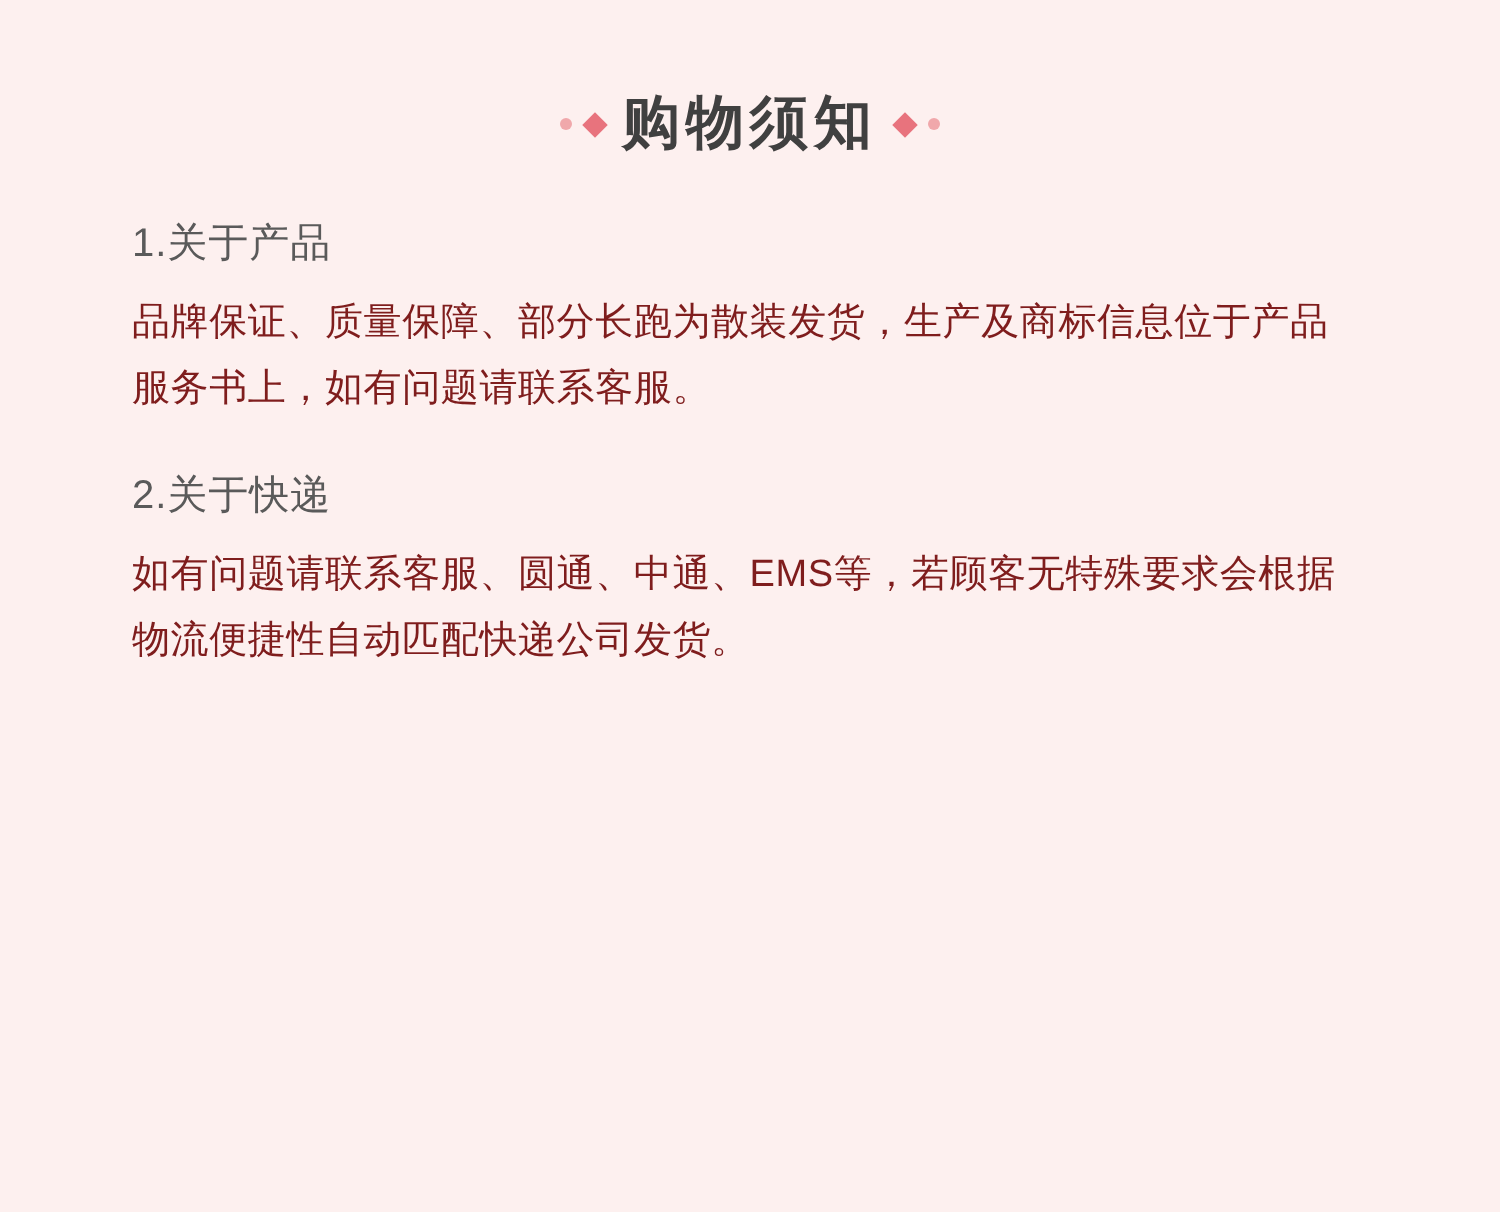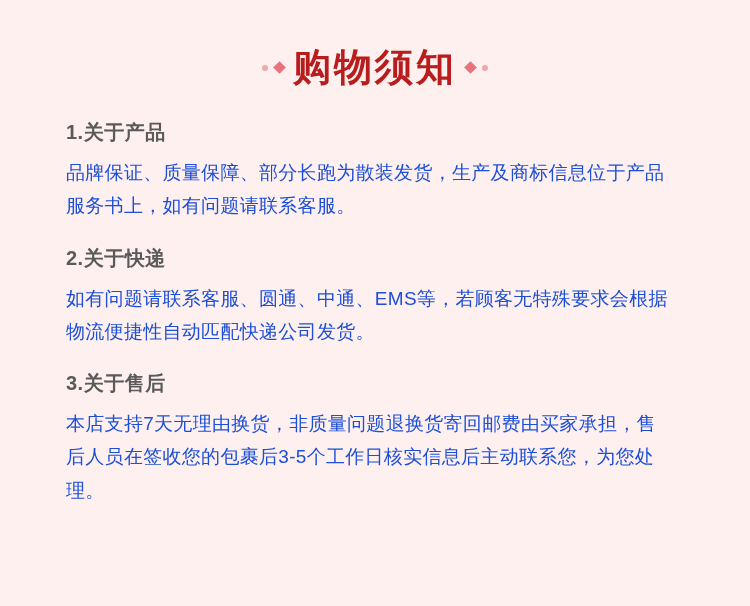--- a/index.html
+++ b/index.html
@@ -22,23 +22,23 @@
     background: #fdf0ef;
   }
   .title-row {
     display: flex;
     align-items: center;
     justify-content: center;
     gap: 9px;
     padding-top: 42px;
   }
   .title-text {
-    font-size: 38px;
+    font-size: 29px;
     font-weight: bold;
-    color: #b91c1c;
+    color: #404040;
     letter-spacing: 3px;
   }
   .deco {
     display: flex;
     align-items: center;
     gap: 7px;
   }
   .dot-sm {
     width: 6px;
     height: 6px;
@@ -56,27 +56,27 @@
   .content {
     padding: 26px 66px 0 66px;
   }
   .section {
     margin-bottom: 4px;
   }
   .section-heading {
     font-size: 20px;
     color: #5a5a5a;
     margin: 0 0 10px 0;
-    font-weight: bold;
+    font-weight: normal;
     letter-spacing: 0.5px;
   }
   .section-body {
     font-size: 19px;
     line-height: 1.75;
-    color: #1d4ed8;
+    color: #7f1d1d;
     margin: 0 14px 22px 0;
     letter-spacing: 0.3px;
     max-width: 625px;
   }
   .sec-2 .section-heading { margin-top: 1px; }
 </style>
 </head>
 <body>
 
 <div class="page">
@@ -98,19 +98,15 @@
     <div class="section sec-1">
       <h2 class="section-heading">1.关于产品</h2>
       <p class="section-body">品牌保证、质量保障、部分长跑为散装发货，生产及商标信息位于产品服务书上，如有问题请联系客服。</p>
     </div>
 
     <div class="section sec-2">
       <h2 class="section-heading">2.关于快递</h2>
       <p class="section-body">如有问题请联系客服、圆通、中通、EMS等，若顾客无特殊要求会根据物流便捷性自动匹配快递公司发货。</p>
     </div>
 
-    <div class="section sec-3">
-      <h2 class="section-heading">3.关于售后</h2>
-      <p class="section-body">本店支持7天无理由换货，非质量问题退换货寄回邮费由买家承担，售后人员在签收您的包裹后3-5个工作日核实信息后主动联系您，为您处理。</p>
-    </div>
 
   </div>
 </div>
 
 </body></html>

